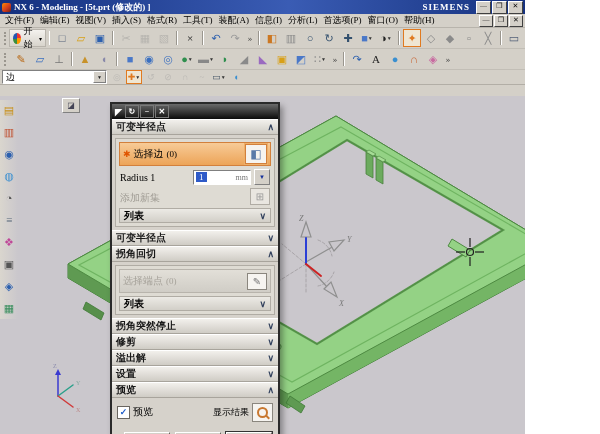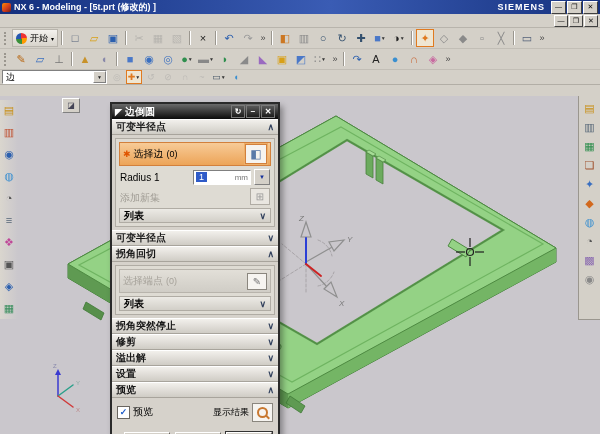--- a/index.html
+++ b/index.html
@@ -1,17 +1,17 @@
 <!DOCTYPE html>
 <html><head>
 <meta charset="utf-8">
 <style>
   html,body{margin:0;padding:0}
-  .app{position:relative;width:600px;height:434px;background:#d4d0c8;
-       font-family:Liberation Sans, sans-serif;overflow:hidden;user-select:none}
+  .app{position:relative;width:525px;height:434px;background:#d4d0c8;
+       font-family:Liberation Serif, serif;overflow:hidden;user-select:none}
 
   
   .titlebar{height:14px;background:linear-gradient(90deg,#14307e,#3a5cb4 55%,#16327f);
             color:#fff;display:flex;align-items:center;padding:0 2px;gap:3px}
   .nx-logo{width:9px;height:9px;border-radius:2px;
            background:linear-gradient(135deg,#ff8a00,#d23c1e 55%,#7a1f10)}
   .title-text{font-size:9px;font-weight:bold;flex:1;white-space:nowrap;overflow:hidden}
   .brand{font-size:9px;font-weight:bold;letter-spacing:1px;margin-right:3px}
   .winbtn{width:13px;height:11px;background:#d4d0c8;border:1px solid;
           border-color:#fff #404040 #404040 #fff;font-size:7px;line-height:9px;
@@ -132,20 +132,34 @@
     <span class="title-text">NX 6 - Modeling - [5t.prt (修改的) ]</span>
     <span class="brand">SIEMENS</span>
     <span id="winControls" style="display:flex;gap:1px">
         <span class="winbtn">—</span>
         <span class="winbtn">❐</span>
         <span class="winbtn">✕</span>
       </span>
   </div>
 
   <div class="menubar">
+    <span id="menuItems" style="display:flex">
+        <span class="menu-item">文件(F)</span>
+        <span class="menu-item">编辑(E)</span>
+        <span class="menu-item">视图(V)</span>
+        <span class="menu-item">插入(S)</span>
+        <span class="menu-item">格式(R)</span>
+        <span class="menu-item">工具(T)</span>
+        <span class="menu-item">装配(A)</span>
+        <span class="menu-item">信息(I)</span>
+        <span class="menu-item">分析(L)</span>
+        <span class="menu-item">首选项(P)</span>
+        <span class="menu-item">窗口(O)</span>
+        <span class="menu-item">帮助(H)</span>
+      </span>
     <span class="mdi" id="mdiControls">
         <span class="winbtn">—</span>
         <span class="winbtn">❐</span>
         <span class="winbtn">✕</span>
       </span>
   </div>
 
   <div class="tbrow">
     <span class="grip"></span>
     <span class="start-btn">
@@ -457,21 +471,20 @@
         <span class="res-icon" style="color: rgb(210, 105, 30);">◆</span>
         <span class="res-icon" style="color: rgb(58, 143, 208);">◍</span>
         <span class="res-icon" style="color: rgb(85, 85, 85);">◔</span>
         <span class="res-icon" style="color: rgb(138, 106, 176);">▩</span>
         <span class="res-icon" style="color: rgb(136, 136, 136);">◉</span>
       </div>
 
     <div class="dialog">
       <div class="dlg-title">
         <span class="drag-arrow">◤</span>
-        <span class="t">边倒圆</span>
         <span id="dlgTitleBtns" style="display:flex;gap:1px">
             <span class="dtb">↻</span>
             <span class="dtb">−</span>
             <span class="dtb">✕</span>
           </span>
       </div>
 
       <div class="sec">
         <span>可变半径点</span>
         <span class="chev">∧</span>

